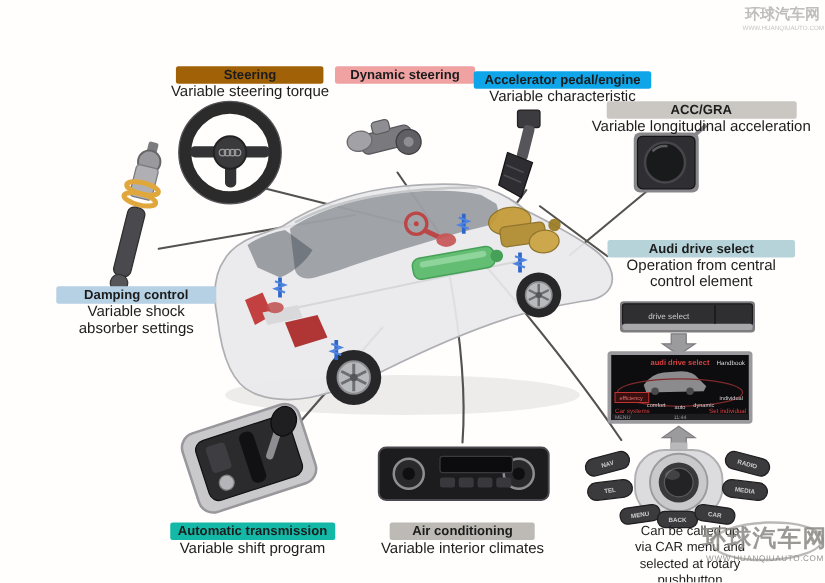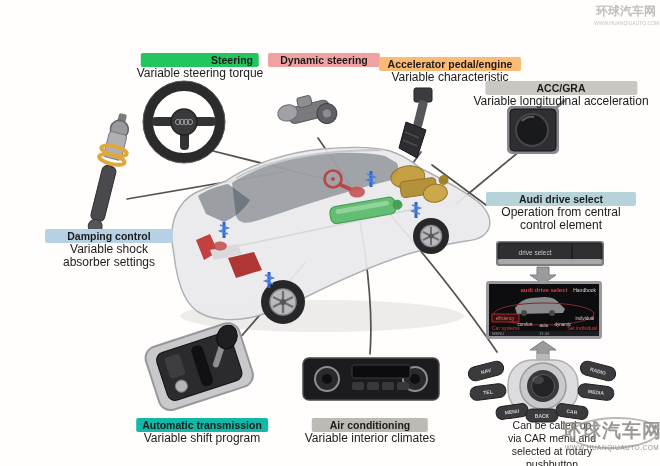--- a/index.html
+++ b/index.html
@@ -259,30 +259,30 @@
       <text x="598" y="373" transform="rotate(15 598 371)">RADIO</text>
       <text x="596" y="394" transform="rotate(7 596 392)">MEDIA</text>
       <text x="512" y="413.5" transform="rotate(-8 512 411)">MENU</text>
       <text x="542" y="417.5">BACK</text>
       <text x="572" y="413.5" transform="rotate(8 572 411)">CAR</text>
     </g>
   </g>
 </svg>
 
 <div class="callout" style="left:200px;top:52px">
-  <div class="bar" style="min-width: 106px; background: #22c55e; text-align: right;">Steering</div>
+  <div class="bar" style="min-width: 106px; background: #a16207;">Steering</div>
   <div class="sub">Variable steering torque</div>
 </div>
 
 <div class="callout" style="left:324px;top:52px">
   <div class="bar" style="min-width: 100px; background: rgb(240, 162, 162);">Dynamic steering</div>
 </div>
 
 <div class="callout" style="left:450px;top:56px">
-  <div class="bar" style="min-width: 130px; background: #fdba74;">Accelerator pedal/engine</div>
+  <div class="bar" style="min-width: 130px; background: #0ea5e9;">Accelerator pedal/engine</div>
   <div class="sub">Variable characteristic</div>
 </div>
 
 <div class="callout" style="left:561px;top:80px">
   <div class="bar" style="min-width: 140px; background: rgb(202, 199, 194);">ACC/GRA</div>
   <div class="sub">Variable longitudinal acceleration</div>
 </div>
 
 <div class="callout" style="left:561px;top:191px">
   <div class="bar" style="min-width: 138px; background: rgb(183, 211, 218);">Audi drive select</div>

